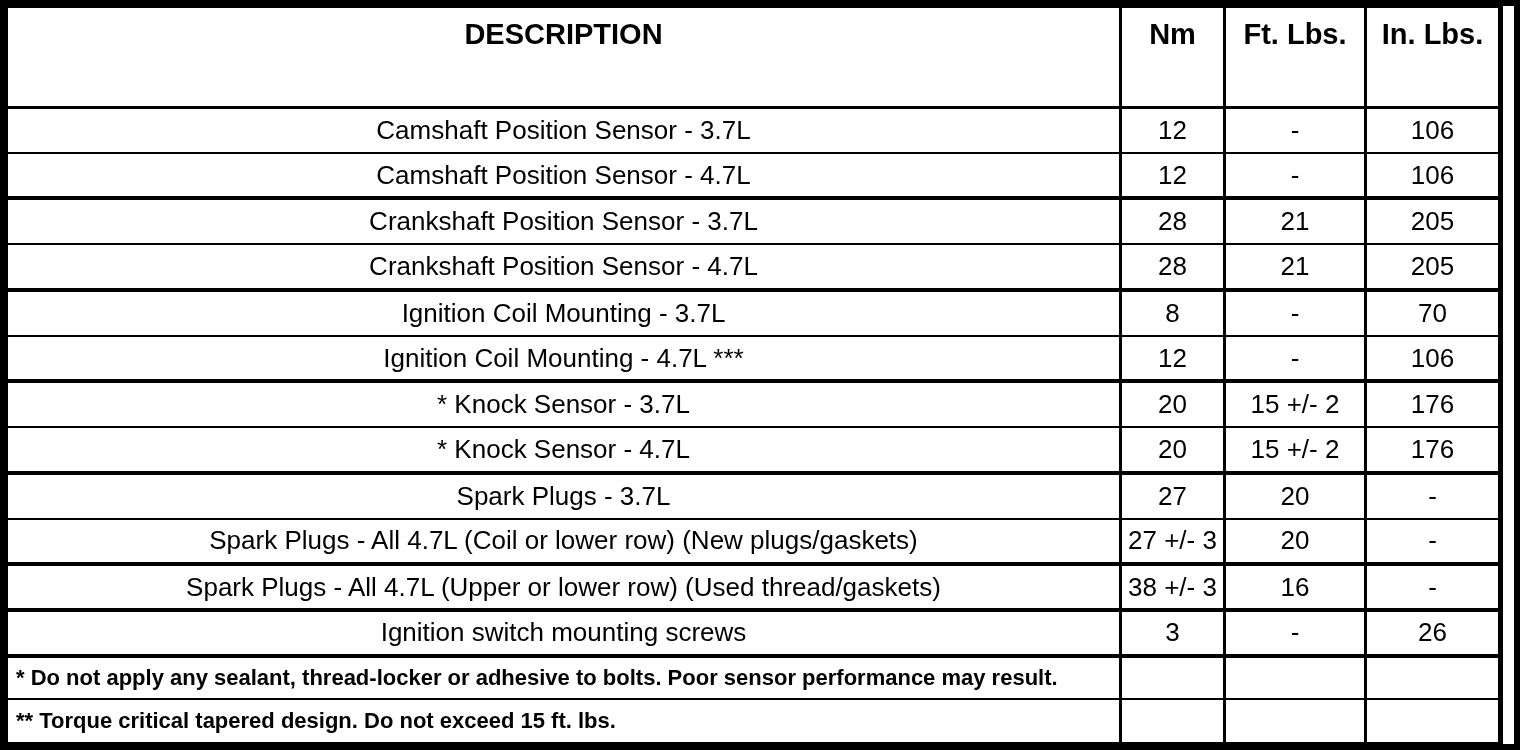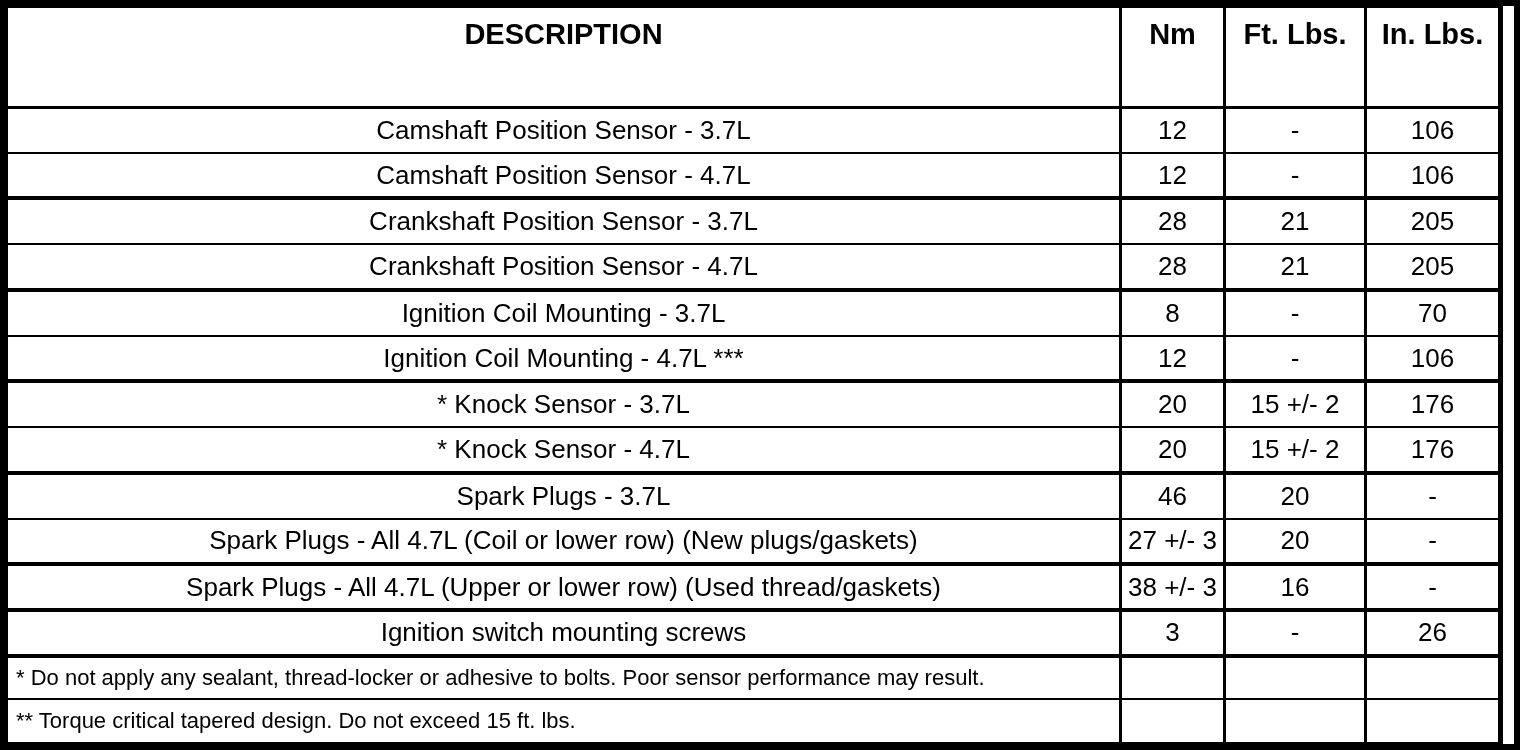--- a/index.html
+++ b/index.html
@@ -52,20 +52,21 @@
     font-size: 26px;
     text-align: center;
     vertical-align: middle;
   }
   tr.rule-thick td { border-bottom-width: 4px; }
 
   tr.row-note { height: 40px; }
   tr.row-note td {
     font-size: 22px;
     vertical-align: middle;
+    font-weight: bold;
   }
   tr.row-note td.note-text {
     text-align: left;
     padding-left: 8px;
   }
 </style>
 </head>
 <body>
 
 <div id="page">
@@ -128,21 +129,21 @@
         <td>176</td>
       </tr>
       <tr class="row-data rule-thick">
         <td>* Knock Sensor - 4.7L</td>
         <td>20</td>
         <td>15 +/- 2</td>
         <td>176</td>
       </tr>
       <tr class="row-data">
         <td>Spark Plugs - 3.7L</td>
-        <td>46</td>
+        <td>27</td>
         <td>20</td>
         <td>-</td>
       </tr>
       <tr class="row-data rule-thick">
         <td>Spark Plugs - All 4.7L (Coil or lower row) (New plugs/gaskets)</td>
         <td>27 +/- 3</td>
         <td>20</td>
         <td>-</td>
       </tr>
       <tr class="row-data rule-thick">

